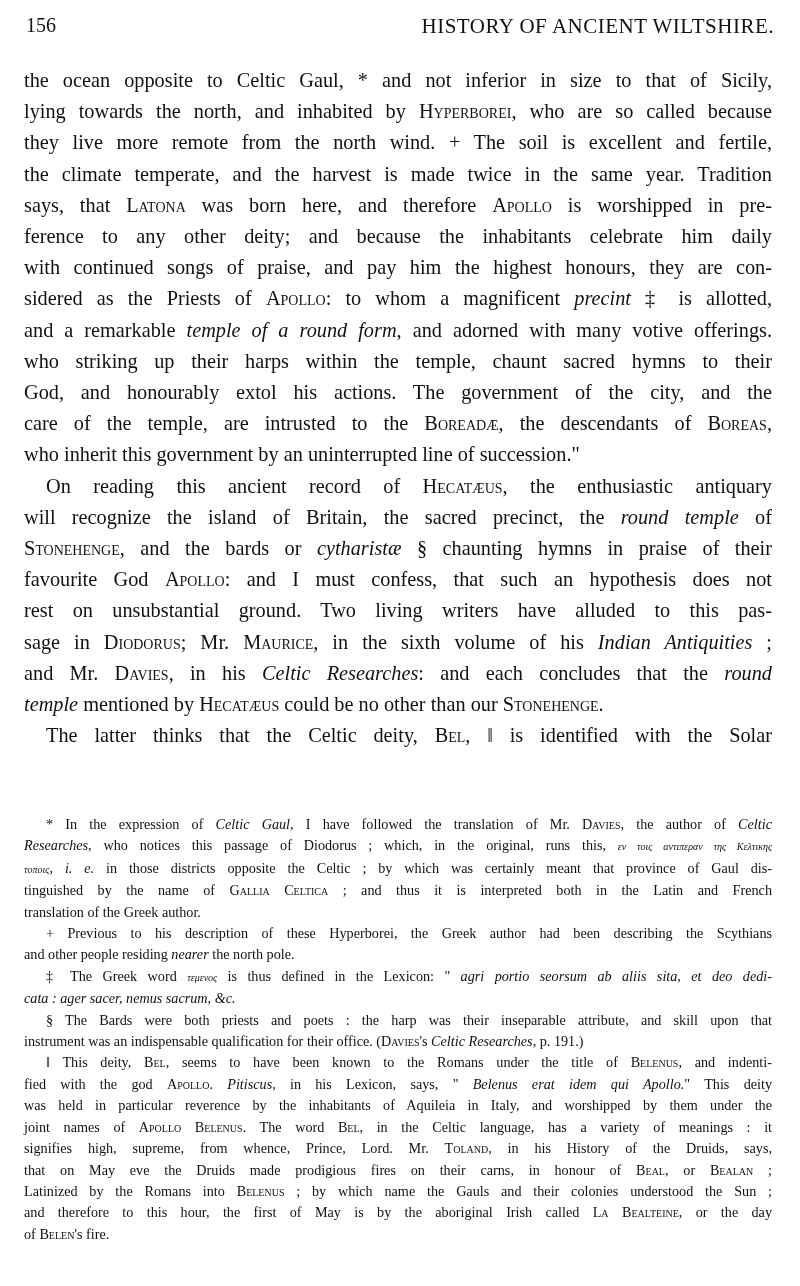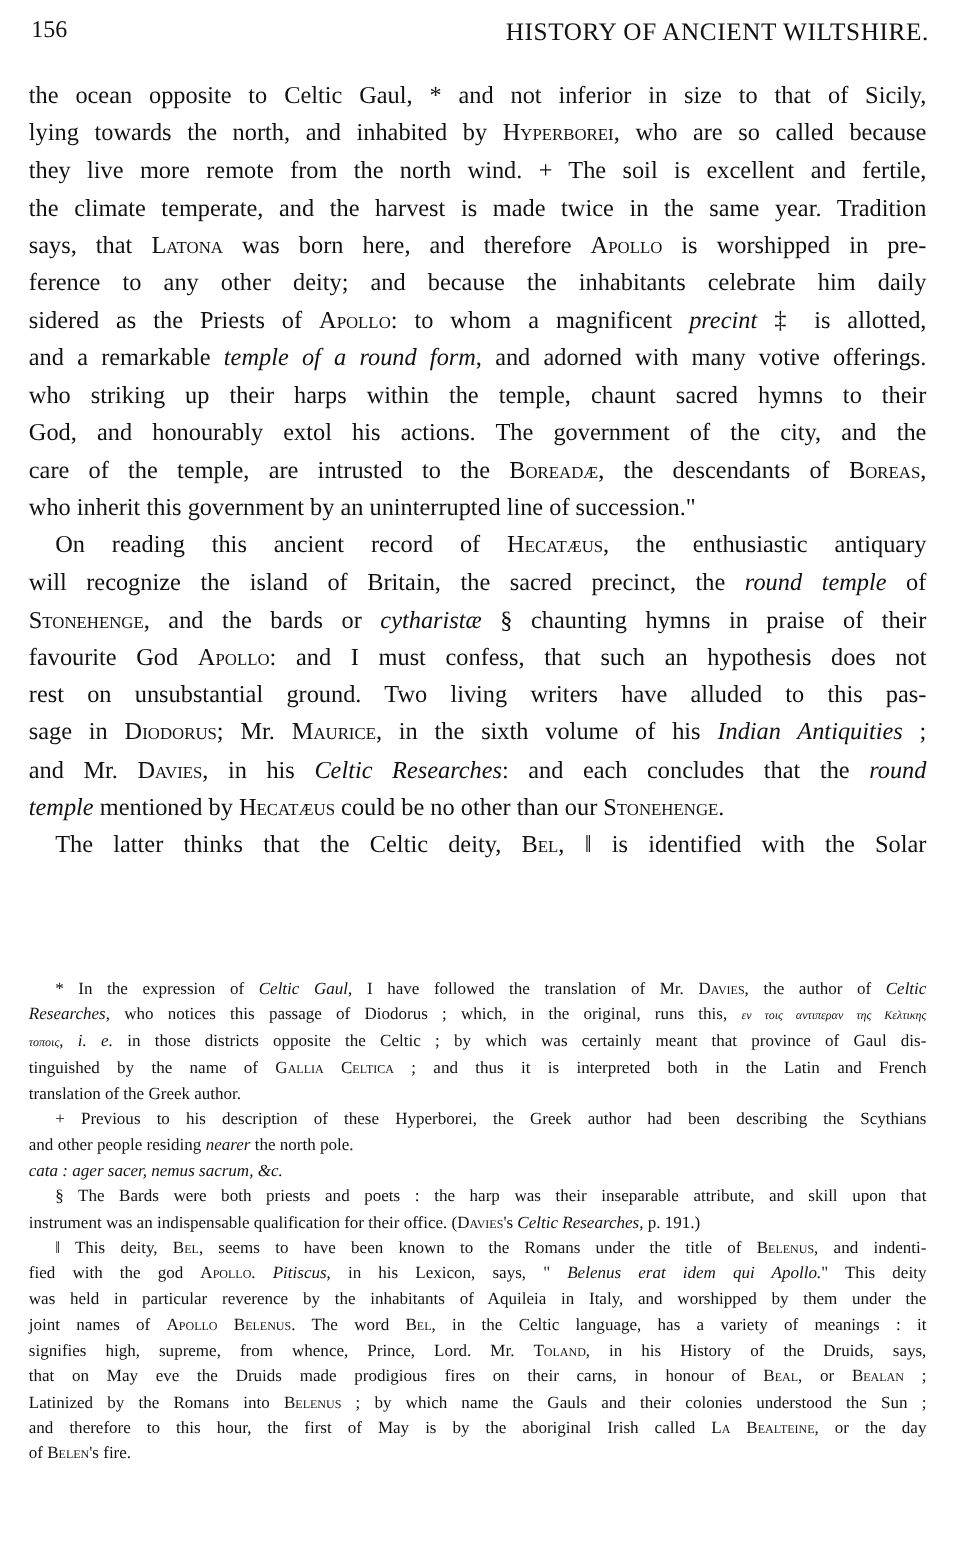--- a/index.html
+++ b/index.html
@@ -29,20 +29,21 @@
   <div class="running-title">HISTORY OF ANCIENT WILTSHIRE.</div>
 </div>
 
 <div class="body-text" id="body-text">
     <span class="line"><span>the ocean opposite to Celtic Gaul, * and not inferior in size to that of Sicily,</span></span>
     <span class="line"><span>lying towards the north, and inhabited by </span><span class="sc">Hyperborei</span><span>, who are so called because</span></span>
     <span class="line"><span>they live more remote from the north wind. + The soil is excellent and fertile,</span></span>
     <span class="line"><span>the climate temperate, and the harvest is made twice in the same year.  Tradition</span></span>
     <span class="line"><span>says, that </span><span class="sc">Latona</span><span> was born here, and therefore </span><span class="sc">Apollo</span><span> is worshipped in pre-</span></span>
     <span class="line"><span>ference to any other deity; and because the inhabitants celebrate him daily</span></span>
+    <span class="line"><span>with continued songs of praise, and pay him the highest honours, they are con-</span></span>
     <span class="line"><span>sidered as the Priests of </span><span class="sc">Apollo</span><span>:  to whom a magnificent </span><span style="font-style: italic;">precint</span><span> ‡ is allotted,</span></span>
     <span class="line"><span>and a remarkable </span><span style="font-style: italic;">temple of a round form</span><span>, and adorned with many votive offerings.</span></span>
     <span class="line"><span>who striking up their harps within the temple, chaunt sacred hymns to their</span></span>
     <span class="line"><span>God, and honourably extol his actions.  The government of the city, and the</span></span>
     <span class="line"><span>care of the temple, are intrusted to the </span><span class="sc">Boreadæ</span><span>, the descendants of </span><span class="sc">Boreas</span><span>,</span></span>
     <span class="line last"><span>who inherit this government by an uninterrupted line of succession."</span></span>
     <span class="line" style="padding-left: 22px;"><span>On reading this ancient record of </span><span class="sc">Hecatæus</span><span>, the enthusiastic antiquary</span></span>
     <span class="line"><span>will recognize the island of Britain, the </span><span style="">sacred precinct</span><span>, the </span><span style="font-style: italic;">round temple</span><span> of</span></span>
     <span class="line"><span class="sc">Stonehenge</span><span>, and the bards or </span><span style="font-style: italic;">cytharistæ</span><span> § chaunting hymns in praise of their</span></span>
     <span class="line"><span>favourite God </span><span class="sc">Apollo</span><span>:  and I must confess, that such an hypothesis does not</span></span>
@@ -59,20 +60,21 @@
       <span class="note-line"><span style="font-style: italic;">Researches</span><span>, who notices this passage of Diodorus ;  which, in the original, runs this, </span><span class="greek">εν τοις αντιπεραν της Κελτικης</span></span>
       <span class="note-line"><span class="greek">τοποις</span><span>, </span><span style="font-style: italic;">i. e.</span><span> in those districts opposite the Celtic ;  by which was certainly meant that province of Gaul dis-</span></span>
       <span class="note-line"><span>tinguished by the name of </span><span class="sc">Gallia Celtica</span><span> ;  and thus it is interpreted both in the Latin and French</span></span>
       <span class="note-line last"><span>translation of the Greek author.</span></span>
     </div>
     <div>
       <span class="note-line first"><span>+ Previous to his description of these Hyperborei, the Greek author had been describing the Scythians</span></span>
       <span class="note-line last"><span>and other people residing </span><span style="font-style: italic;">nearer</span><span> the north pole.</span></span>
     </div>
     <div>
+      <span class="note-line first"><span>‡ The Greek word </span><span class="greek">τεμενος</span><span> is thus defined in the Lexicon:  " </span><span style="font-style: italic;">agri portio seorsum ab aliis sita, et deo dedi-</span></span>
       <span class="note-line last"><span style="font-style: italic;">cata :  ager sacer, nemus sacrum, &amp;c.</span></span>
     </div>
     <div>
       <span class="note-line first"><span>§ The Bards were both priests and poets :  the harp was their inseparable attribute, and skill upon that</span></span>
       <span class="note-line last"><span>instrument was an indispensable qualification for their office. (</span><span class="sc">Davies</span><span>'s </span><span style="font-style: italic;">Celtic Researches</span><span>, p. 191.)</span></span>
     </div>
     <div>
       <span class="note-line first"><span>‖ This deity, </span><span class="sc">Bel</span><span>, seems to have been known to the Romans under the title of </span><span class="sc">Belenus</span><span>, and indenti-</span></span>
       <span class="note-line"><span>fied with the god </span><span class="sc">Apollo</span><span>.   </span><span style="font-style: italic;">Pitiscus</span><span>, in his Lexicon, says, " </span><span style="font-style: italic; font-family: Liberation Serif, serif;">Belenus erat idem qui Apollo.</span><span>"  This deity</span></span>
       <span class="note-line"><span>was held in particular reverence by the inhabitants of Aquileia in Italy, and worshipped by them under the</span></span>

